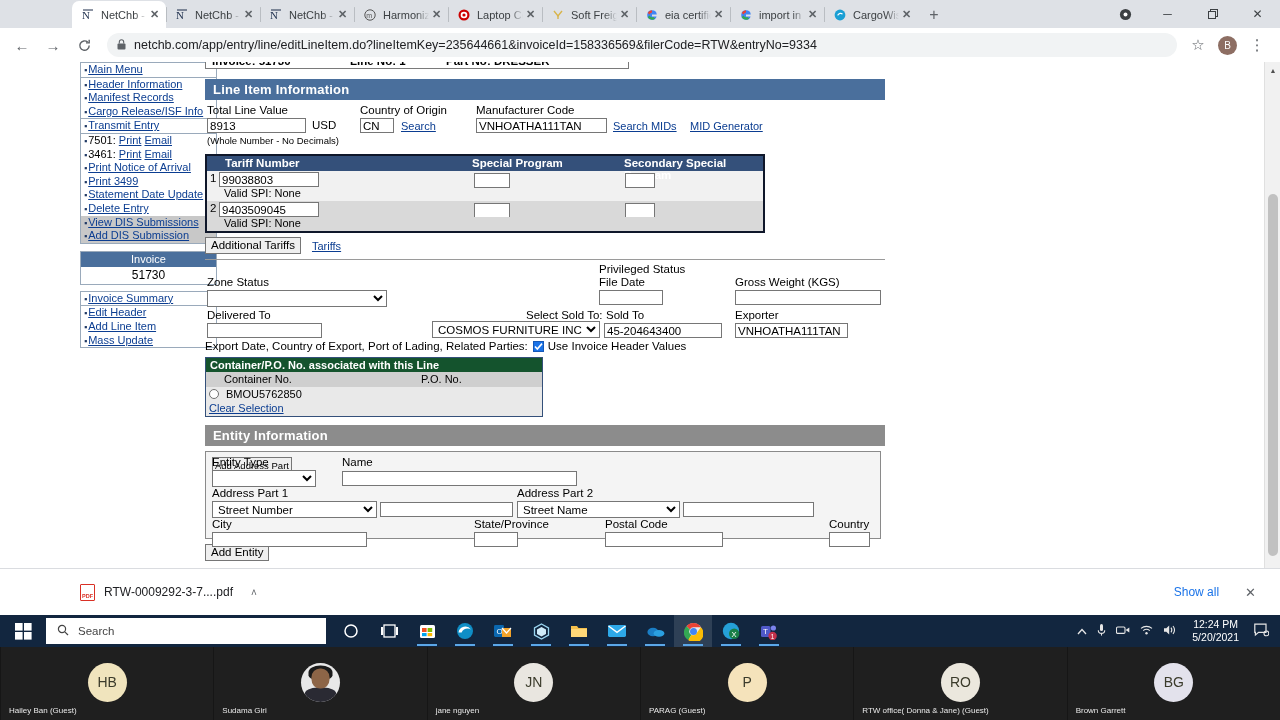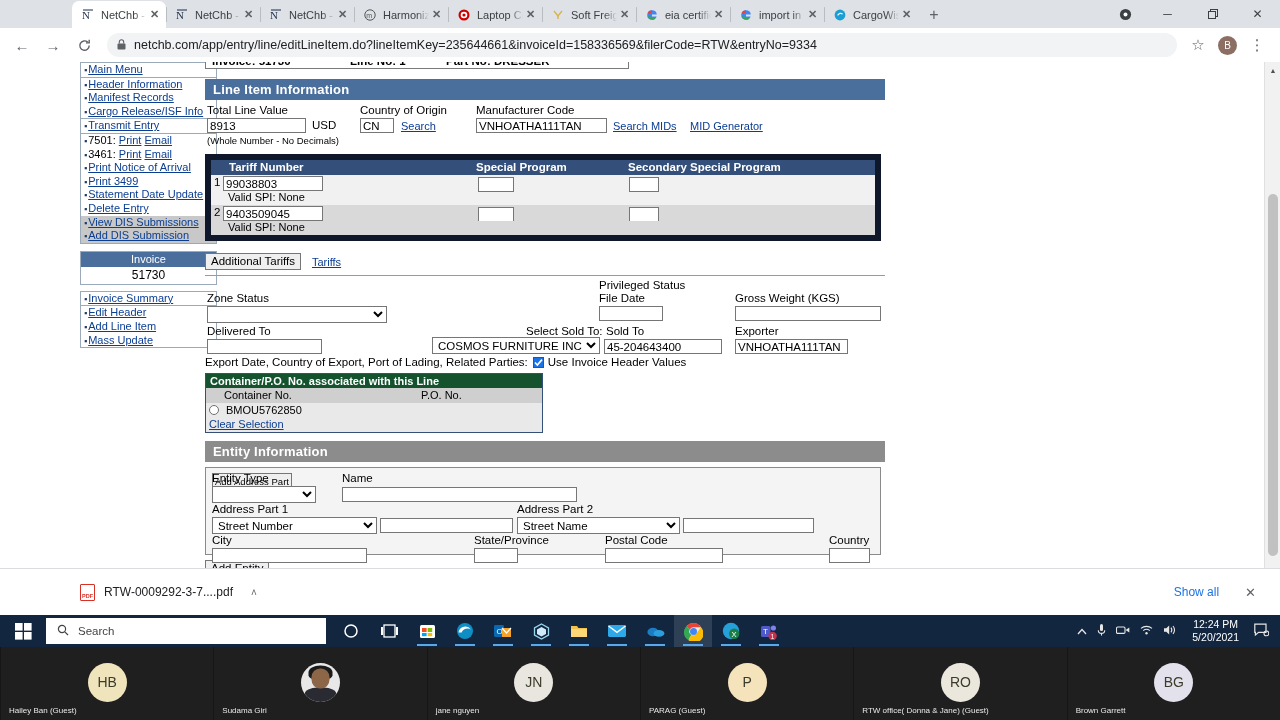--- a/index.html
+++ b/index.html
@@ -256,22 +256,22 @@
     border: 1px solid #767676;
     padding: 1px 5px;
     color: #000;
     line-height: 13px;
   }
   .alink { color: #0b3d91; text-decoration: underline; font-size: 11px; cursor: pointer; }
 
   
   #tarifftable {
     margin-top: 6px;
-    width: 676px;
-    border: 6px solid #0f172a;
+    width: 560px;
+    border: 2px solid #0f172a;
     background: #f1f1f1;
   }
   #tariffhdr {
     background: #34507a;
     color: #fff;
     font-weight: bold;
     font-size: 11.5px;
     height: 15px;
     position: relative;
   }
@@ -750,21 +750,21 @@
           <div class="tspi">Valid SPI: None</div>
           <div class="trow alt">
             <span class="tnum">2</span>
             <input type="text" style="position: absolute; left: 12px; top: 1px; width: 100px;" value="9403509045">
             <input type="text" style="position: absolute; left: 267px; top: 2px; width: 36px;" value="">
             <input type="text" style="position: absolute; left: 418px; top: 2px; width: 30px;" value="">
           </div>
           <div class="tspi alt">Valid SPI: None</div>
         </div>
 
-        <div style="margin-top:12px;display:flex;align-items:center;gap:11px;">
+        <div style="margin-top:4px;display:flex;align-items:center;gap:11px;">
           <button>Additional Tariffs</button>
           <span class="alink">Tariffs</span>
         </div>
 
         <div class="hrline"></div>
 
         <div style="position:relative;height:76px;margin-top:2px;">
           <span class="lbl" style="position:absolute;left:2px;top:14px;">Zone Status</span>
           <select style="position:absolute;left:2px;top:28px;width:180px;">
             <option></option>

